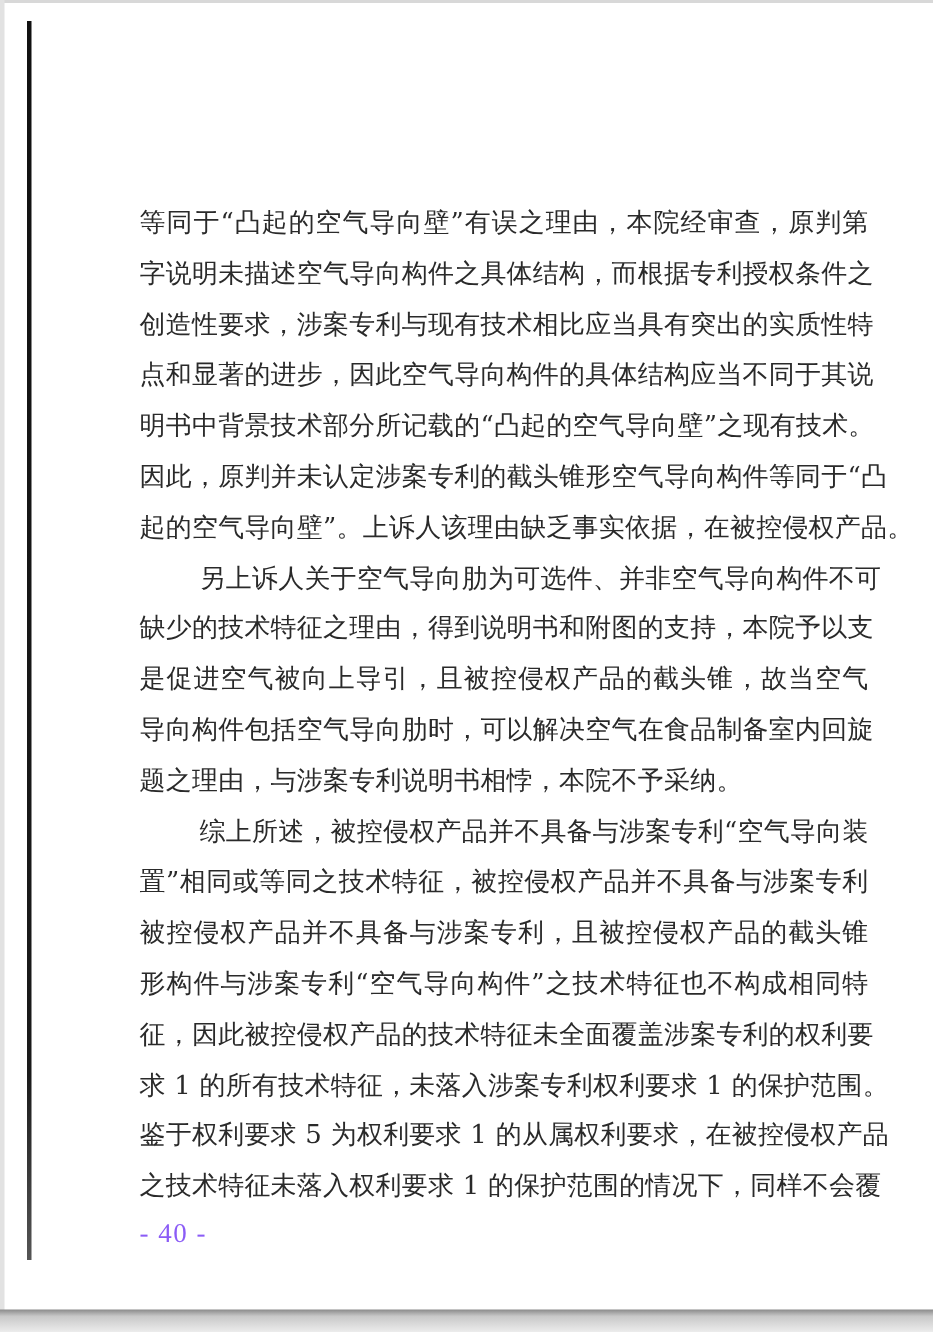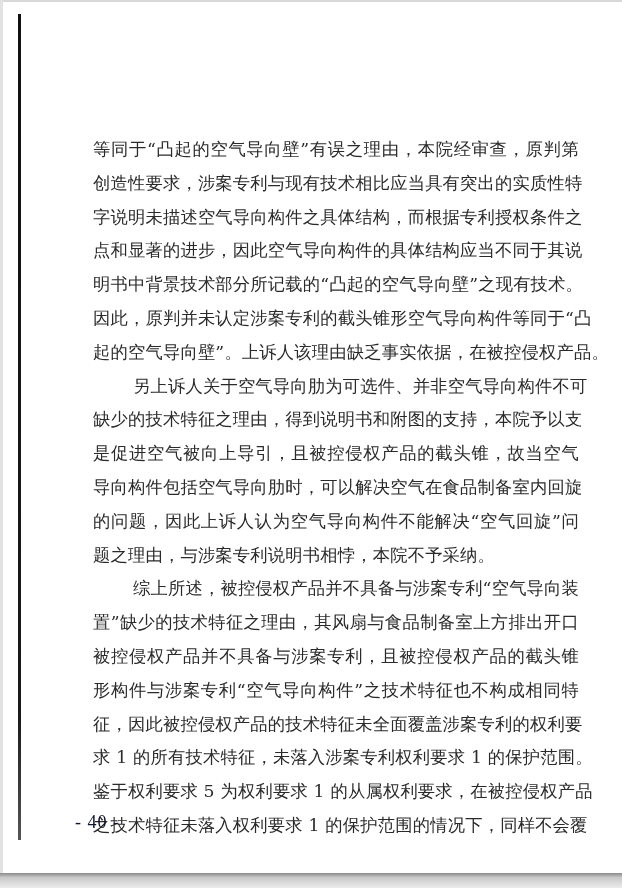--- a/index.html
+++ b/index.html
@@ -24,48 +24,47 @@
   }
   .line {
     height: 33.8px; line-height: 33.8px;
     font-size: 17.3px; white-space: nowrap;
     text-align: justify; text-align-last: justify;
     letter-spacing: 0.2px;
   }
   .line.indent { padding-left: 40px; }
   .line.last { text-align-last: left; }
   .page-number {
-    position: absolute; left: 75px; top: 812px;
-    font-family: "Liberation Serif", serif; font-size: 18px; color: #0f172a;
+    position: absolute; left: 93px; top: 812px;
+    font-family: "Liberation Serif", serif; font-size: 18px; color: #8b5cf6;
     letter-spacing: 1px;
   }
 </style>
 </head>
 <body>
 
 <div class="top-edge"></div>
 <div class="left-edge"></div>
 <div class="binding-bar"></div>
 
 <div class="page-body">
   <div class="line">等同于“凸起的空气导向壁”有误之理由，本院经审查，原判第</div>
+  <div class="line">字说明未描述空气导向构件之具体结构，而根据专利授权条件之</div>
   <div class="line">创造性要求，涉案专利与现有技术相比应当具有突出的实质性特</div>
-  <div class="line">字说明未描述空气导向构件之具体结构，而根据专利授权条件之</div>
   <div class="line">点和显著的进步，因此空气导向构件的具体结构应当不同于其说</div>
   <div class="line">明书中背景技术部分所记载的“凸起的空气导向壁”之现有技术。</div>
   <div class="line">因此，原判并未认定涉案专利的截头锥形空气导向构件等同于“凸</div>
   <div class="line">起的空气导向壁”。上诉人该理由缺乏事实依据，在被控侵权产品。</div>
   <div class="line indent">另上诉人关于空气导向肋为可选件、并非空气导向构件不可</div>
   <div class="line">缺少的技术特征之理由，得到说明书和附图的支持，本院予以支</div>
   <div class="line">是促进空气被向上导引，且被控侵权产品的截头锥，故当空气</div>
   <div class="line">导向构件包括空气导向肋时，可以解决空气在食品制备室内回旋</div>
-  <div class="line">的问题，因此上诉人认为空气导向构件不能解决“空气回旋”问</div>
   <div class="line last">题之理由，与涉案专利说明书相悖，本院不予采纳。</div>
   <div class="line indent">综上所述，被控侵权产品并不具备与涉案专利“空气导向装</div>
-  <div class="line">置”缺少的技术特征之理由，其风扇与食品制备室上方排出开口</div>
+  <div class="line">置”相同或等同之技术特征，被控侵权产品并不具备与涉案专利</div>
   <div class="line">被控侵权产品并不具备与涉案专利，且被控侵权产品的截头锥</div>
   <div class="line">形构件与涉案专利“空气导向构件”之技术特征也不构成相同特</div>
   <div class="line">征，因此被控侵权产品的技术特征未全面覆盖涉案专利的权利要</div>
   <div class="line">求 1 的所有技术特征，未落入涉案专利权利要求 1 的保护范围。</div>
   <div class="line">鉴于权利要求 5 为权利要求 1 的从属权利要求，在被控侵权产品</div>
   <div class="line">之技术特征未落入权利要求 1 的保护范围的情况下，同样不会覆</div>
 </div>
 
 <div class="page-number">- 40 -</div>
 

